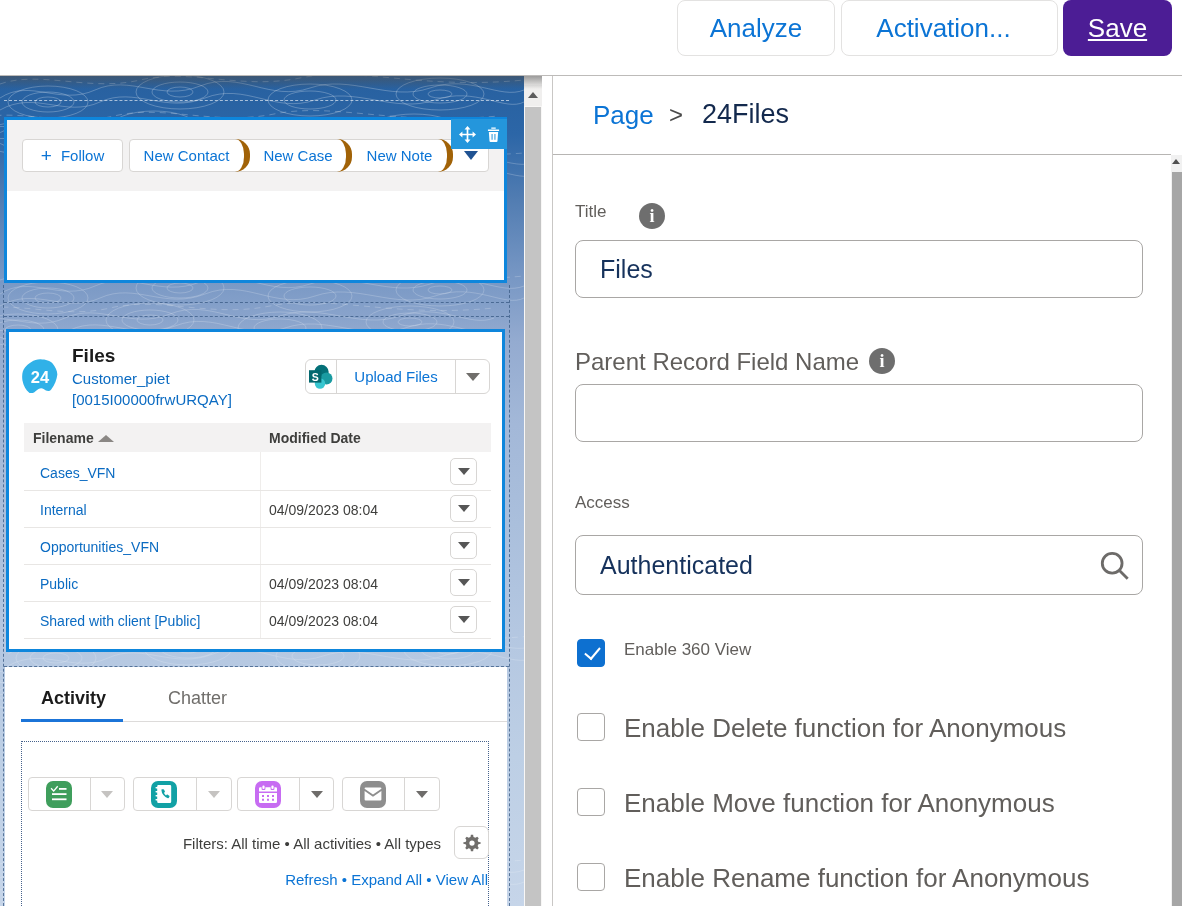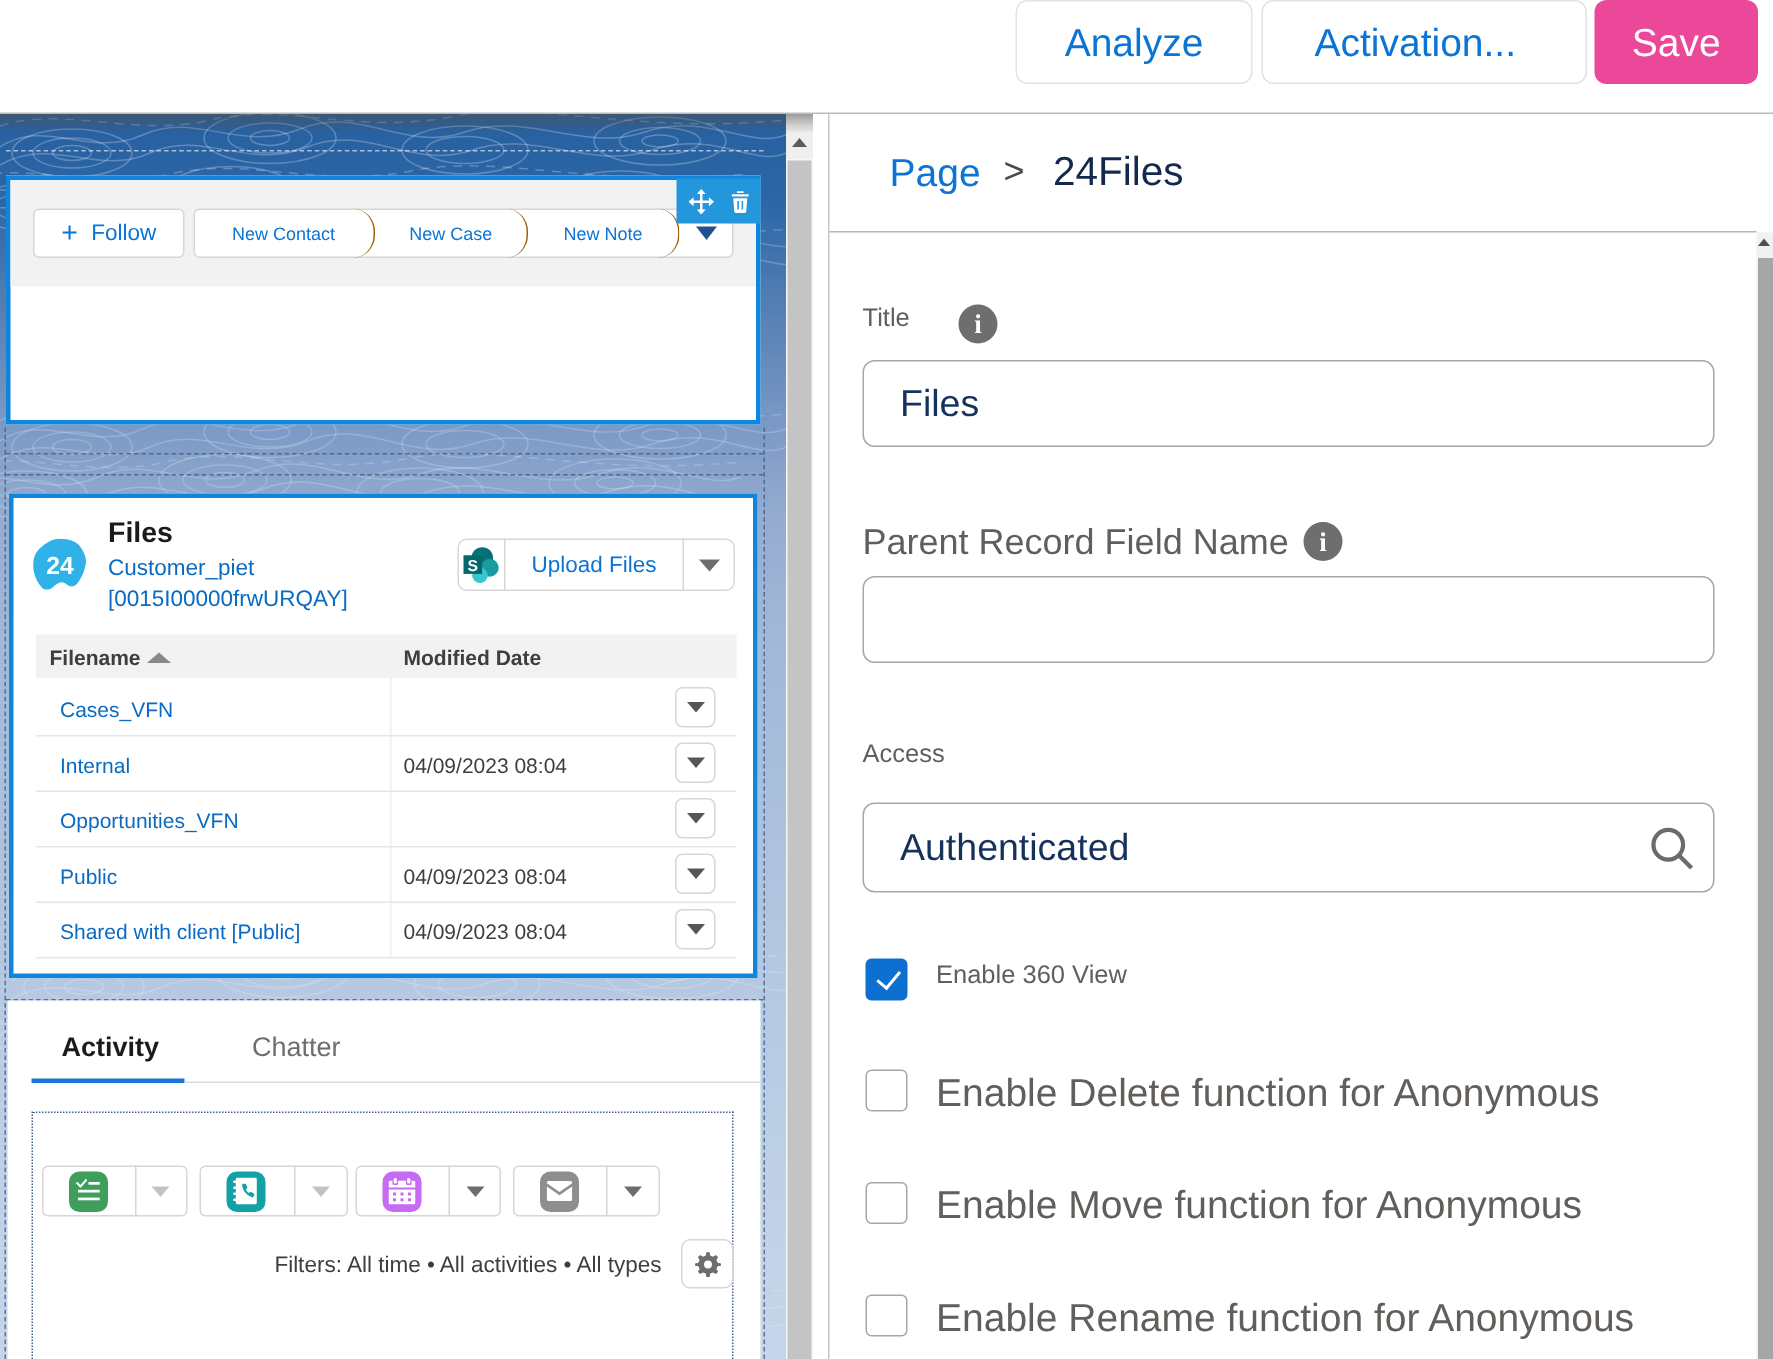--- a/index.html
+++ b/index.html
@@ -4,42 +4,42 @@
 <style>
 * { margin:0; padding:0; box-sizing:border-box; }
 html,body { width:1182px; height:906px; overflow:hidden; background:#fff;
   font-family:"Liberation Sans", sans-serif; position:relative; }
 .abs { position:absolute; }
 
 
 .tbtn { position:absolute; top:0px; height:56px; border-radius:8px;
   background:#fff; border:1px solid #e3e2e1; color:#0b74d5; font-size:26px;
   display:flex; align-items:center; justify-content:center; }
-#btn-save { background:#ec4899; color:#fff; border:none; }
+#btn-save { background:#4c1d95; color:#fff; border:none;text-decoration:underline; }
 #topline { position:absolute; left:0; top:75px; width:1182px; height:1px; background:#bdbbb9; }
 
 
 #canvas { position:absolute; left:0; top:76px; width:524px; height:830px; overflow:hidden;
   background:linear-gradient(180deg,#27609f 0%,#2c66a7 7%,#527db2 15%,#7394c2 23%,#94abd0 32%,#a3b8d8 42%,#aabfdc 54%,#b4c7e1 67%,#bdcfe5 82%,#c6d5e9 100%); }
 #canvasshadow { position:absolute; left:0; top:76px; width:542px; height:13px;
   background:linear-gradient(180deg,rgba(80,80,80,.55),rgba(80,80,80,0)); z-index:30; }
 
 
 #csb { position:absolute; left:524px; top:76px; width:18px; height:830px; background:#f8f7f6; }
 #csb .arrowbox { position:absolute; left:0; top:9px; width:18px; height:21px; background:#f0efee; }
 #csb .thumb { position:absolute; left:1px; top:31px; width:16px; height:799px; background:#c4c4c4; }
 .tri-up { width:0; height:0; border-left:5px solid transparent; border-right:5px solid transparent; border-bottom:6px solid #5c5c5c; position:absolute; }
 
 
 #banner-sel { position:absolute; left:4px; top:117px; width:503px; height:166px;
   border:3px solid #0e86dc; background:#fff; z-index:5; }
 #banner-head { position:absolute; left:0; top:0; width:497px; height:71px; background:#f3f2f2; }
 .cbtn { position:absolute; background:#fff; border:1px solid #d8d6d4; border-radius:4px;
   color:#0b74d5; font-size:15px; display:flex; align-items:center; justify-content:center; }
-.cseg { position:absolute; color:#0b74d5; font-size:12px; display:flex; align-items:center; justify-content:center; border-right:1px solid #a16207; height:33px; top:19px;border-radius:15px; }
+.cseg { position:absolute; color:#0b74d5; font-size:15px; display:flex; align-items:center; justify-content:center; border-right:6px solid #a16207; height:33px; top:19px;border-radius:15px; }
 #bluetool { position:absolute; left:451px; top:119px; width:56px; height:30px; background:#2496dc; z-index:7;
   display:flex; align-items:center; justify-content:center; gap:11px; }
 
 #files-sel { position:absolute; left:6px; top:329px; width:499px; height:323px;
   border:3px solid #0e86dc; background:#fff; z-index:5; }
 
 #act-panel { position:absolute; left:5px; top:667px; width:502px; height:239px; background:#fff; z-index:5; }
 
 .dashline { position:absolute; left:4px; width:505px; height:0; border-top:1px dashed #3d5e88; z-index:4; opacity:.8; }
 
@@ -252,20 +252,21 @@
   <div class="actdd" style="left:399px; width:36px;">
       <span style="width:0;height:0;border-left:6px solid transparent;border-right:6px solid transparent;border-top:7px solid #6e6c6a;"></span>
     </div>
 
   <div class="abs" style="left:0px; top:168px; width:436px; font-size:15px; color:#3e3e3c; text-align:right;">Filters: All time • All activities • All types</div>
   <div class="abs" style="left:449px; top:159px; width:35px; height:33px; border:1px solid #d8d6d4; border-radius:6px; background:#fff;">
     <svg width="18" height="18" viewBox="0 0 24 24" style="margin:7px 0 0 8px;" fill="#706e6b">
       <path d="M12 8.5 A3.5 3.5 0 1 0 12 15.5 A3.5 3.5 0 1 0 12 8.5 Z M10.5 1 L13.5 1 L14 4 L16.5 5 L19 3.5 L21 5.5 L19.5 8 L20.5 10.5 L23.5 11 V13 L20.5 13.5 L19.5 16 L21 18.5 L19 20.5 L16.5 19 L14 20 L13.5 23 H10.5 L10 20 L7.5 19 L5 20.5 L3 18.5 L4.5 16 L3.5 13.5 L0.5 13 V11 L3.5 10.5 L4.5 8 L3 5.5 L5 3.5 L7.5 5 L10 4 Z" fill-rule="evenodd"></path>
     </svg>
   </div>
+  <div class="abs" style="left:0px; top:204px; width:483px; font-size:15px; color:#0b74d5; text-align:right;">Refresh • Expand All • View All</div>
 </div>
 
 <div id="panel"></div>
 <div id="panel-border"></div>
 <div class="abs" style="left:593px; top:100px; font-size:26px; color:#0b74d5;text-align:right;">Page</div>
 <div class="abs" style="left:669px; top:101px; font-size:24px; color:#4a4a4a;">&gt;</div>
 <div class="abs" style="left:702px; top:99px; font-size:27px; color:#13294d;">24Files</div>
 <div id="ptop"></div>
 
 <div class="plabel" style="left:575px; top:202px;">Title</div>

